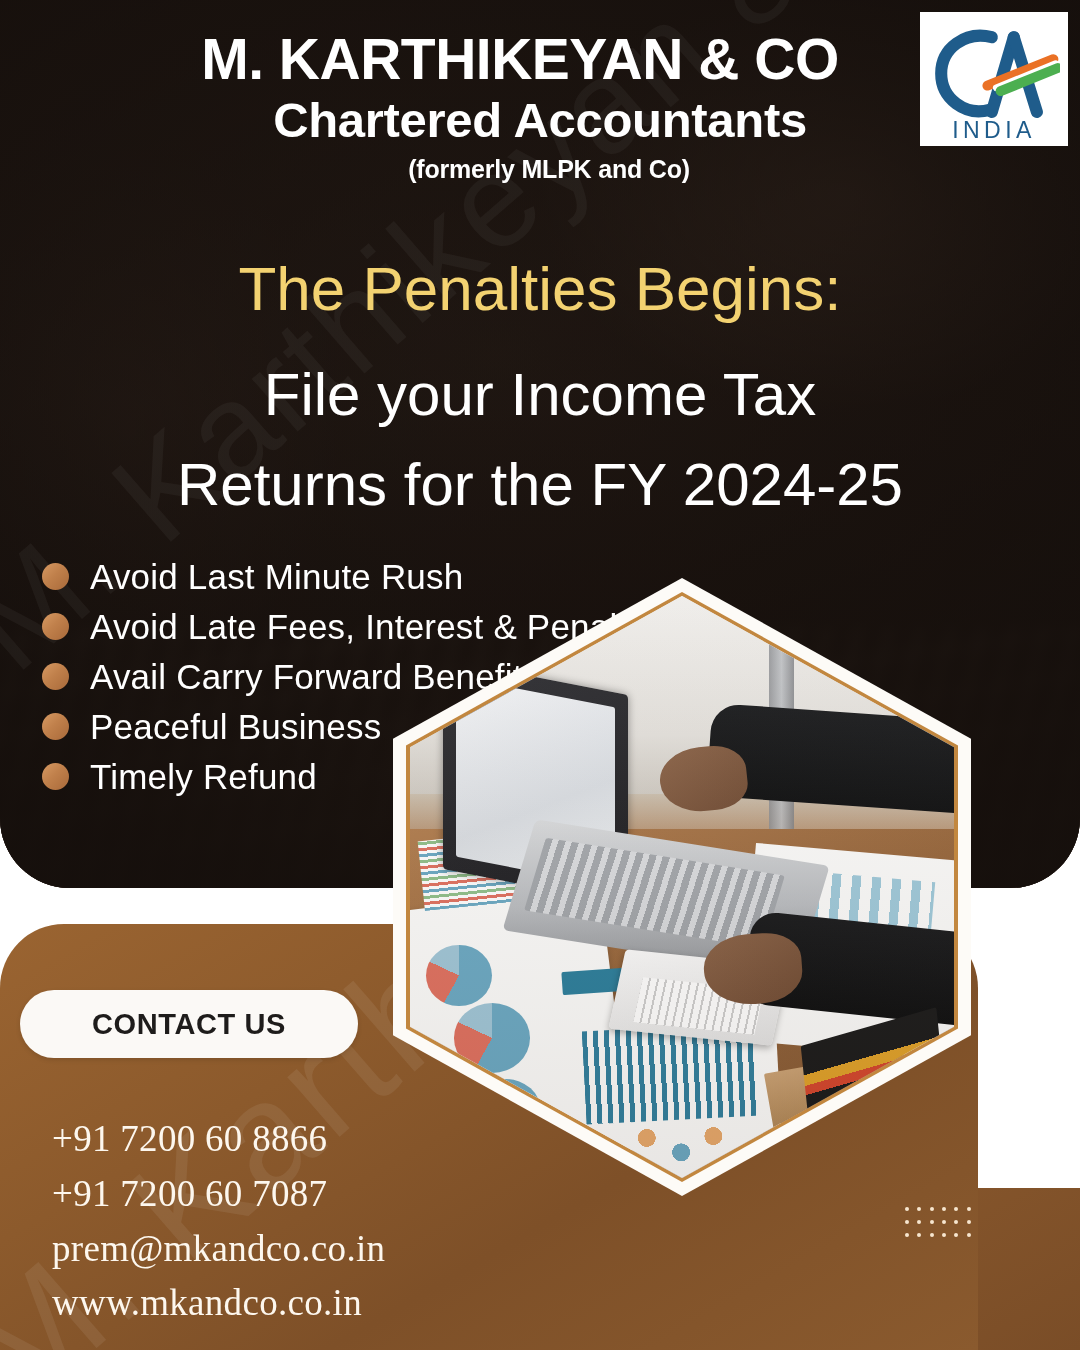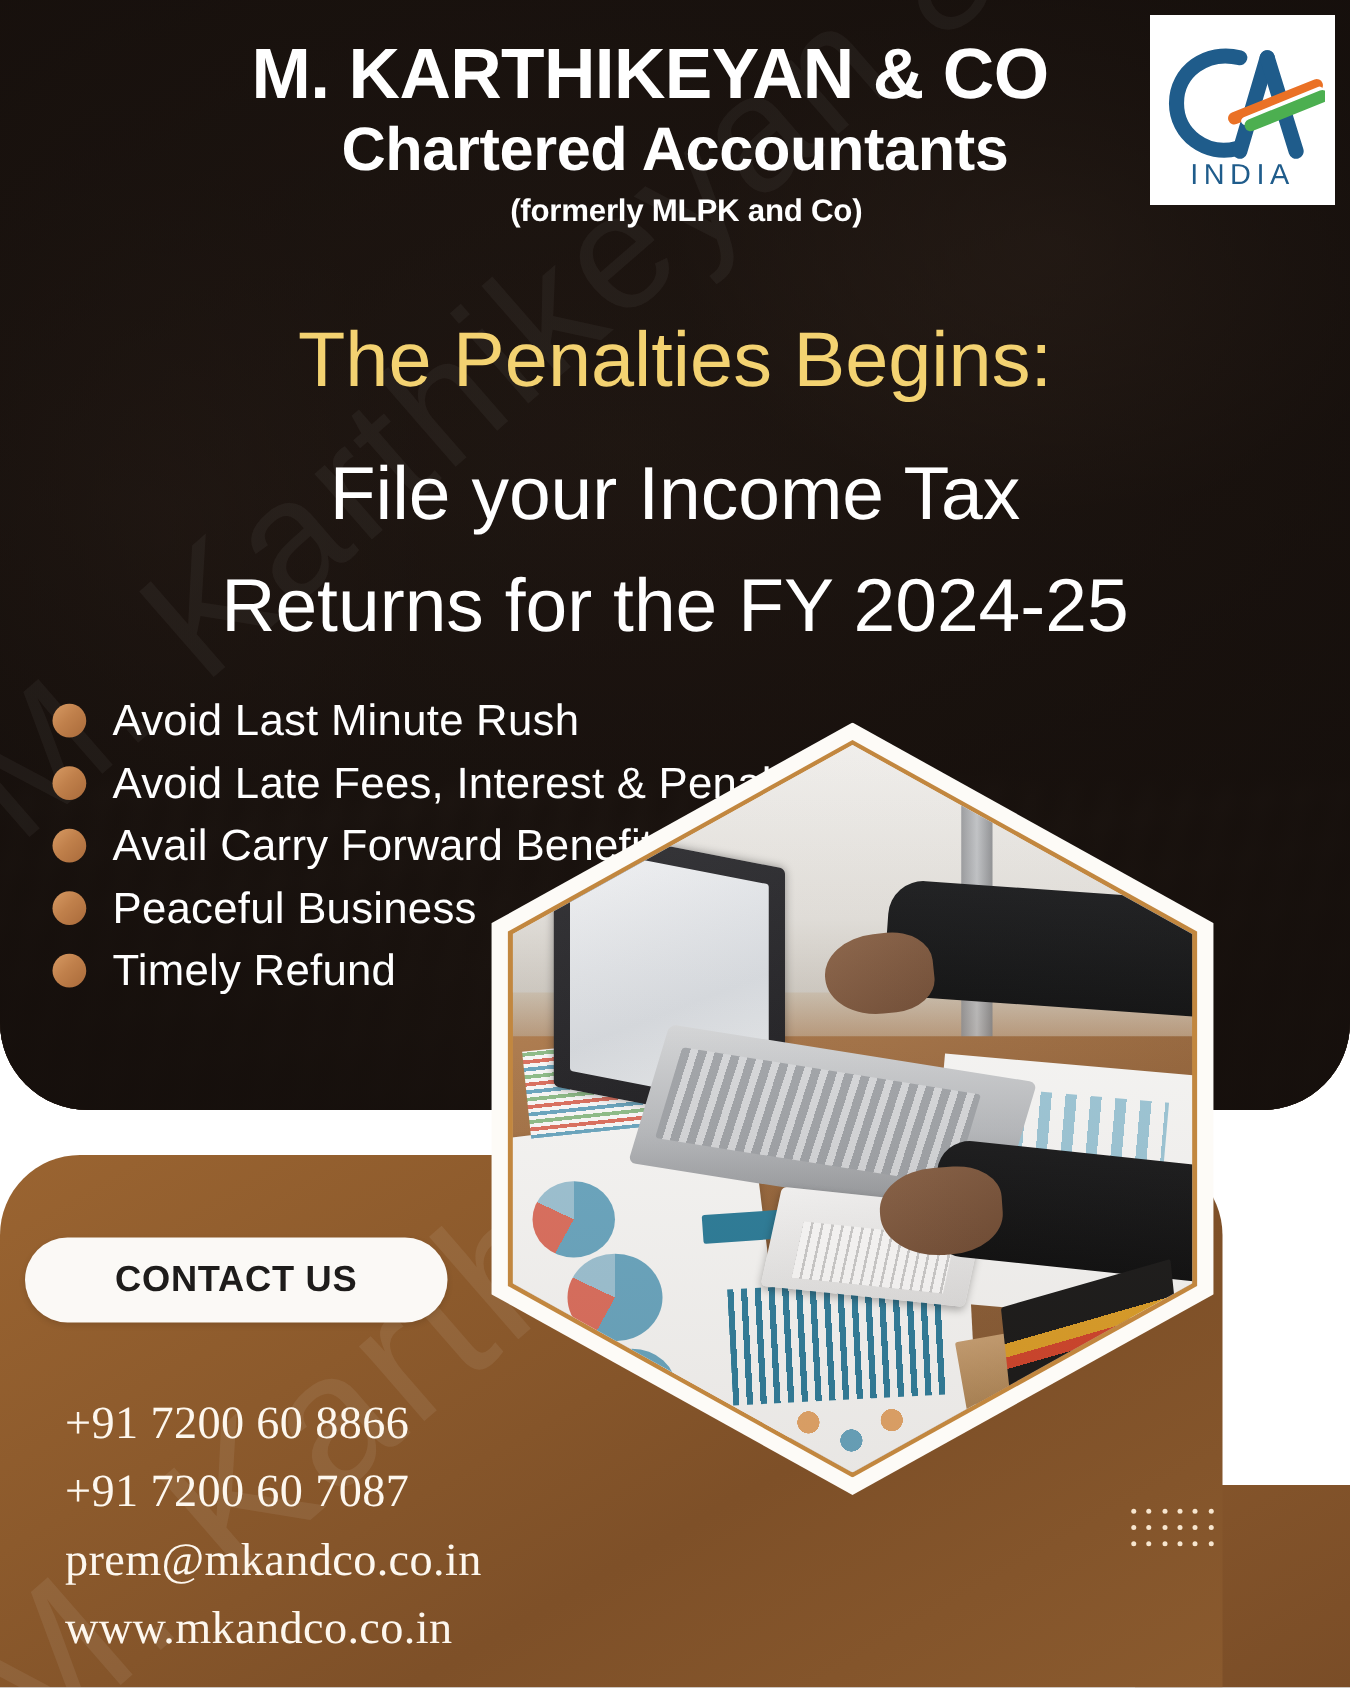--- a/index.html
+++ b/index.html
@@ -109,21 +109,21 @@
     letter-spacing: -0.2px;
     line-height: 1.5;
     padding-right: 24px;
     margin-left: 42px;
   }
 
   
   .ca-logo {
     position: absolute;
     right: 12px; top: 12px;
-    width: 148px; height: 152px;
+    width: 148px; height: 134px;
     background: #ffffff;
     z-index: 8;
     display: flex;
     align-items: center;
     justify-content: center;
   }
   .ca-logo svg { width: 132px; height: 132px; display: block; }
 
   
   .headline-wrap {

